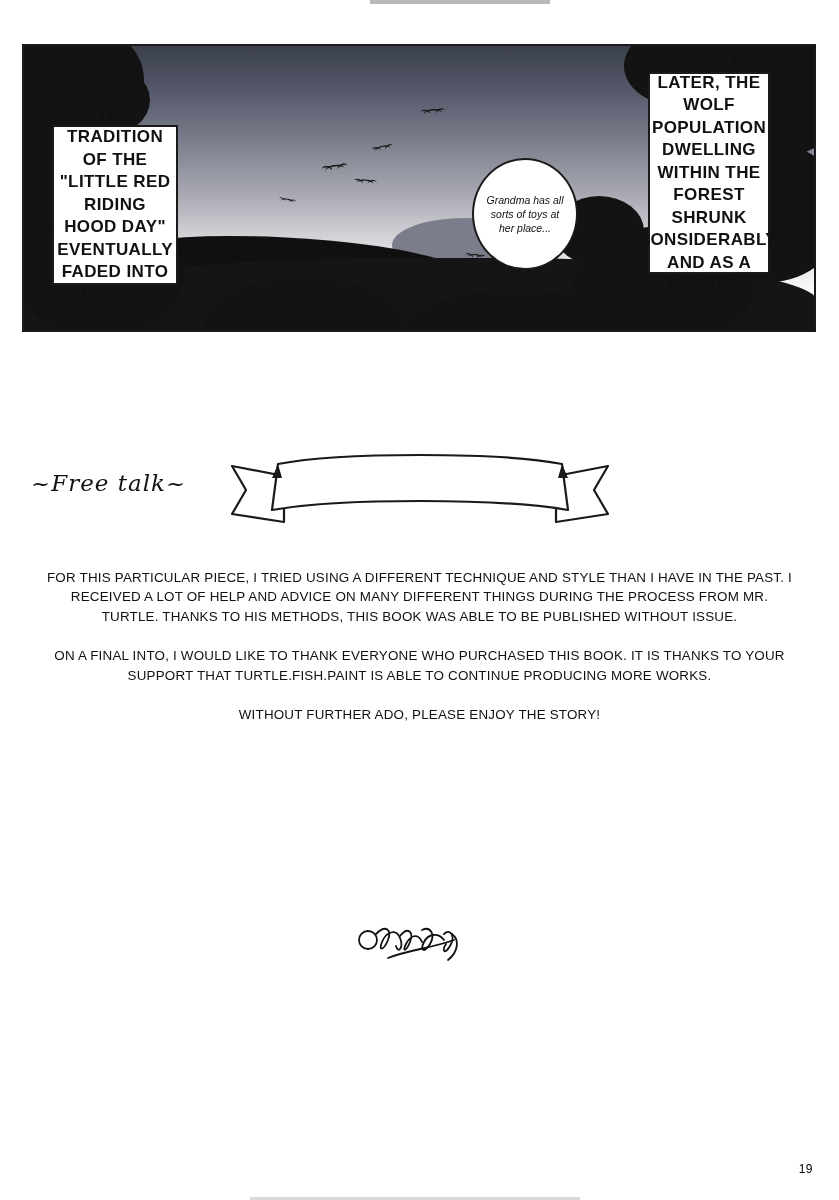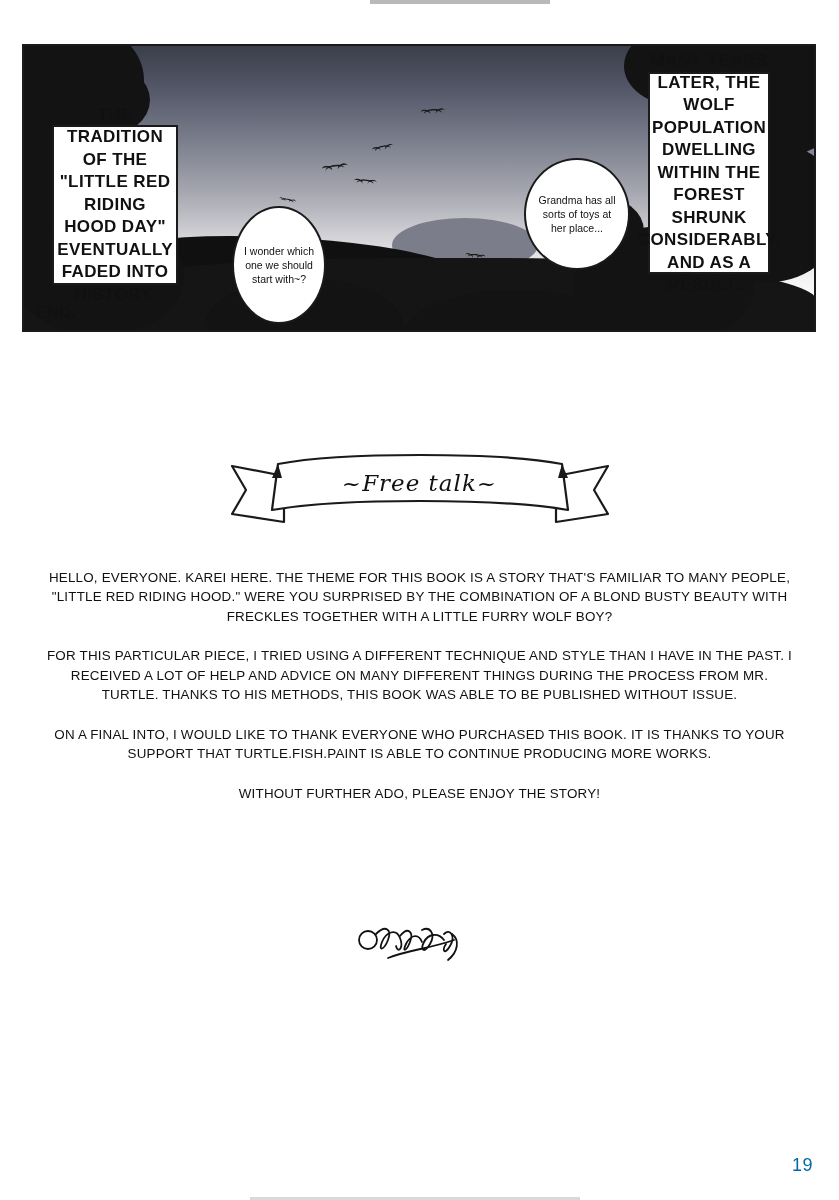--- a/index.html
+++ b/index.html
@@ -144,21 +144,21 @@
     display: flex;
     align-items: center;
     justify-content: center;
     text-align: center;
     font-size: 10.5px;
     line-height: 1.35;
     padding: 10px 8px;
     color: #111;
   }
   .bal-wonder  { left: 208px; top: 160px; width: 94px; height: 118px; }
-  .bal-grandma { left: 500px; top: 112px; width: 106px; height: 112px; }
+  .bal-grandma { left: 448px; top: 112px; width: 106px; height: 112px; font-style: italic; }
 
   .end-label {
     position: absolute;
     left: 12px;
     bottom: 8px;
     font-weight: bold;
     font-size: 16px;
     letter-spacing: .5px;
     color: #111;
   }
@@ -170,26 +170,27 @@
     right: 0;
     top: 448px;
     display: flex;
     justify-content: center;
   }
   .banner-title {
     position: absolute;
     left: 0;
     right: 0;
     top: 470px;
-    text-align: center;
+    text-align: left;
     font-family: "DejaVu Serif", serif;
     font-style: italic;
     font-size: 23px;
     letter-spacing: 1px;
     color: #111;
+    padding-left: 31px;
   }
 
   
   .afterword {
     position: absolute;
     left: 44px;
     width: 751px;
     top: 568px;
     text-align: center;
     font-size: 13.4px;
@@ -208,22 +209,22 @@
     top: 918px;
     width: 130px;
     height: 60px;
   }
 
   
   .page-number {
     position: absolute;
     right: 26px;
     bottom: 24px;
-    font-size: 18px;
-    color: #0369a1;
+    font-size: 12px;
+    color: #000000;
     letter-spacing: .5px;
   }
   
   .scan-edge-top {
     position: absolute;
     left: 370px; top: 0; width: 180px; height: 4px;
     background: #b9b9b9;
   }
   .scan-edge-bottom {
     position: absolute;
@@ -265,21 +266,20 @@
   <div class="foliage fo-g"></div>
   <div class="foliage fo-h"></div>
   <div class="foliage fo-i"></div>
   <div class="foliage fo-j"></div>
   <div class="foliage fo-k"></div>
 
   <div class="box-balloon bal-tradition">THE TRADITION OF THE "LITTLE RED RIDING HOOD DAY" EVENTUALLY FADED INTO HISTORY.</div>
 
   <div class="box-balloon bal-years">MANY YEARS LATER, THE WOLF POPULATION DWELLING WITHIN THE FOREST SHRUNK CONSIDERABLY, AND AS A RESULT...</div>
 
-  <div class="oval-balloon bal-wonder">I wonder which one we should start with~?</div>
 
   <div class="oval-balloon bal-grandma">Grandma has all sorts of toys at her place...</div>
 
   <div class="end-label">END.</div>
 </div>
 
 <div class="banner-wrap">
   <svg width="400" height="100" viewBox="0 0 400 100" aria-hidden="true">
     <g fill="#ffffff" stroke="#1a1a1a" stroke-width="2.2" stroke-linejoin="round">
 
@@ -290,21 +290,20 @@
       <path d="M58 16 C120 4, 280 4, 342 16 L348 62 C280 50, 120 50, 52 62 Z"></path>
 
       <path d="M58 16 L52 30 L62 30 Z" fill="#1a1a1a" stroke="none"></path>
       <path d="M342 16 L348 30 L338 30 Z" fill="#1a1a1a" stroke="none"></path>
     </g>
   </svg>
 </div>
 <div class="banner-title">~Free talk~</div>
 
 <div class="afterword">
-  <p>HELLO, EVERYONE. KAREI HERE. THE THEME FOR THIS BOOK IS A STORY THAT'S FAMILIAR TO MANY PEOPLE, "LITTLE RED RIDING HOOD." WERE YOU SURPRISED BY THE COMBINATION OF A BLOND BUSTY BEAUTY WITH FRECKLES TOGETHER WITH A LITTLE FURRY WOLF BOY?</p>
   <p>FOR THIS PARTICULAR PIECE, I TRIED USING A DIFFERENT TECHNIQUE AND STYLE THAN I HAVE IN THE PAST. I RECEIVED A LOT OF HELP AND ADVICE ON MANY DIFFERENT THINGS DURING THE PROCESS FROM MR. TURTLE. THANKS TO HIS METHODS, THIS BOOK WAS ABLE TO BE PUBLISHED WITHOUT ISSUE.</p>
   <p>ON A FINAL INTO, I WOULD LIKE TO THANK EVERYONE WHO PURCHASED THIS BOOK. IT IS THANKS TO YOUR SUPPORT THAT TURTLE.FISH.PAINT IS ABLE TO CONTINUE PRODUCING MORE WORKS.</p>
   <p class="para-final">WITHOUT FURTHER ADO, PLEASE ENJOY THE STORY!</p>
 </div>
 
 <div class="signature">
   <svg width="130" height="60" viewBox="0 0 130 60" aria-hidden="true">
     <g fill="none" stroke="#111111" stroke-width="1.8" stroke-linecap="round">
       <circle cx="16" cy="22" r="9"></circle>
       <path d="M24 16 C34 6, 40 12, 36 22 C32 32, 26 34, 30 24 C34 14, 44 10, 48 20 C52 30, 46 36, 44 28"></path>

